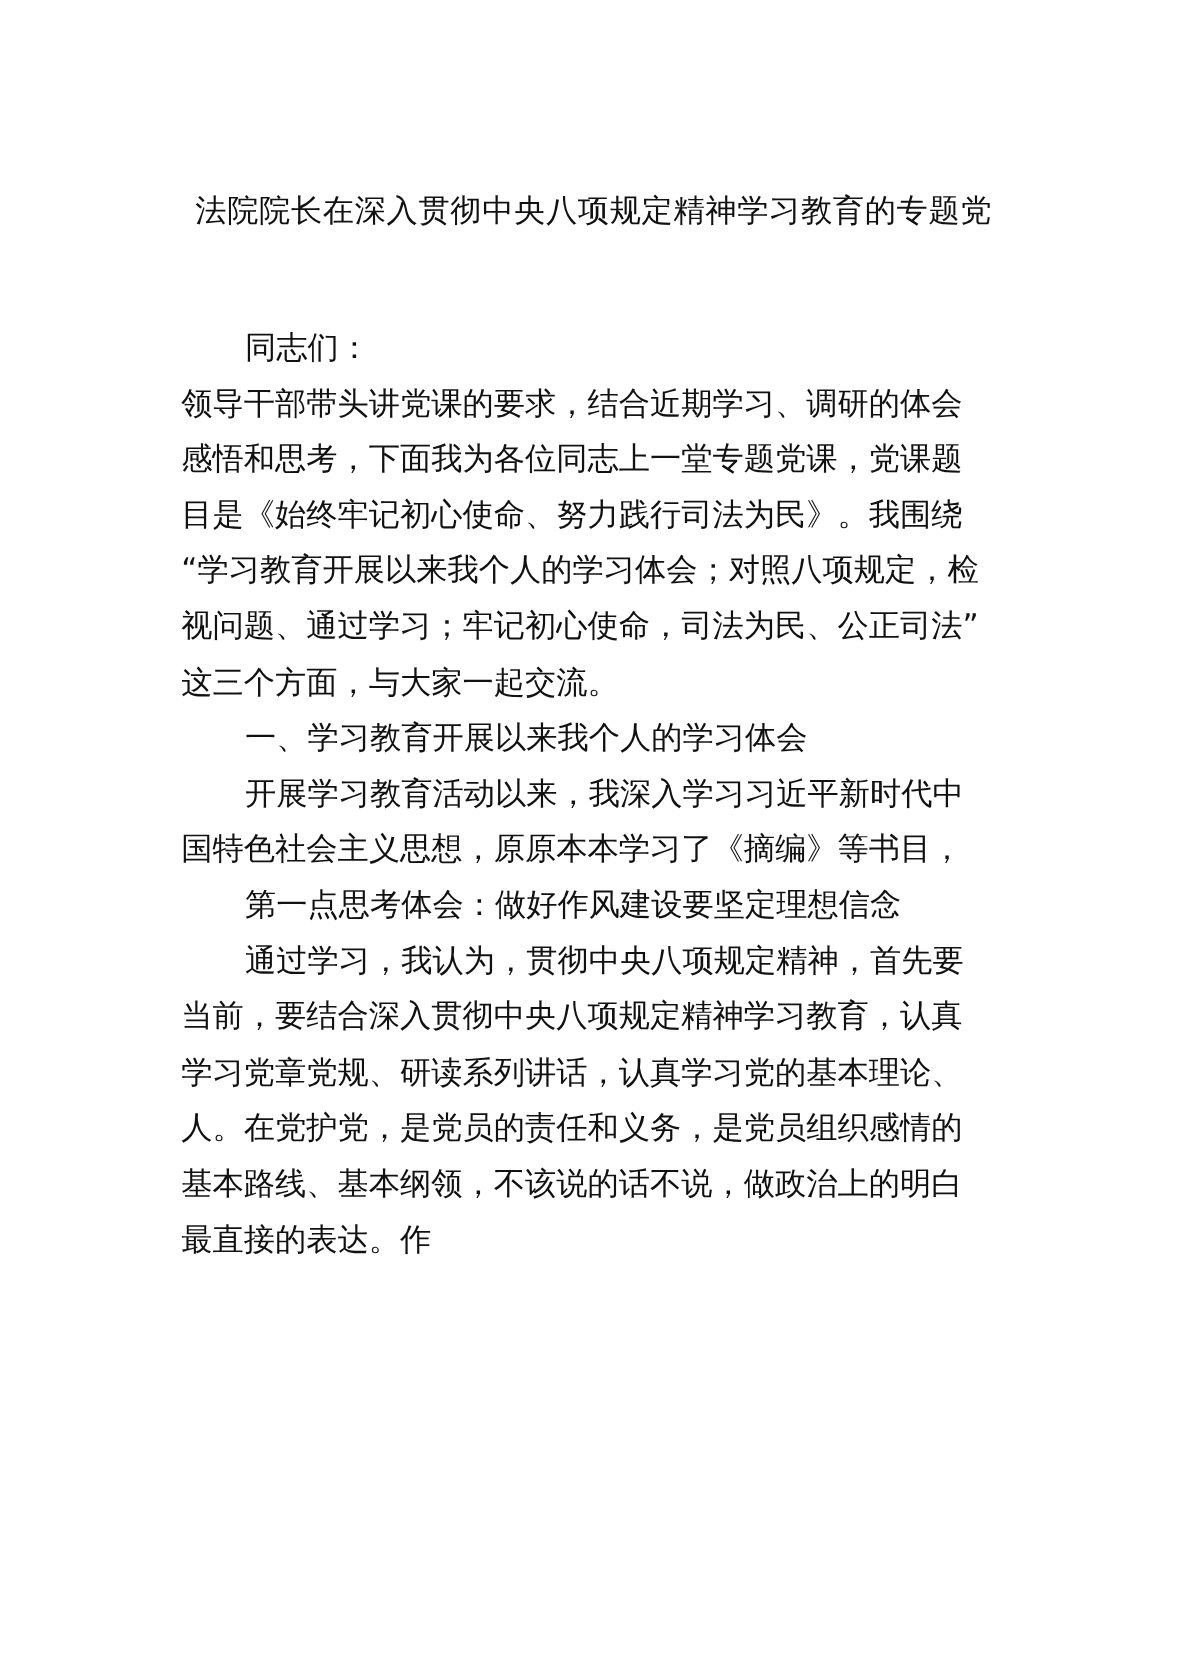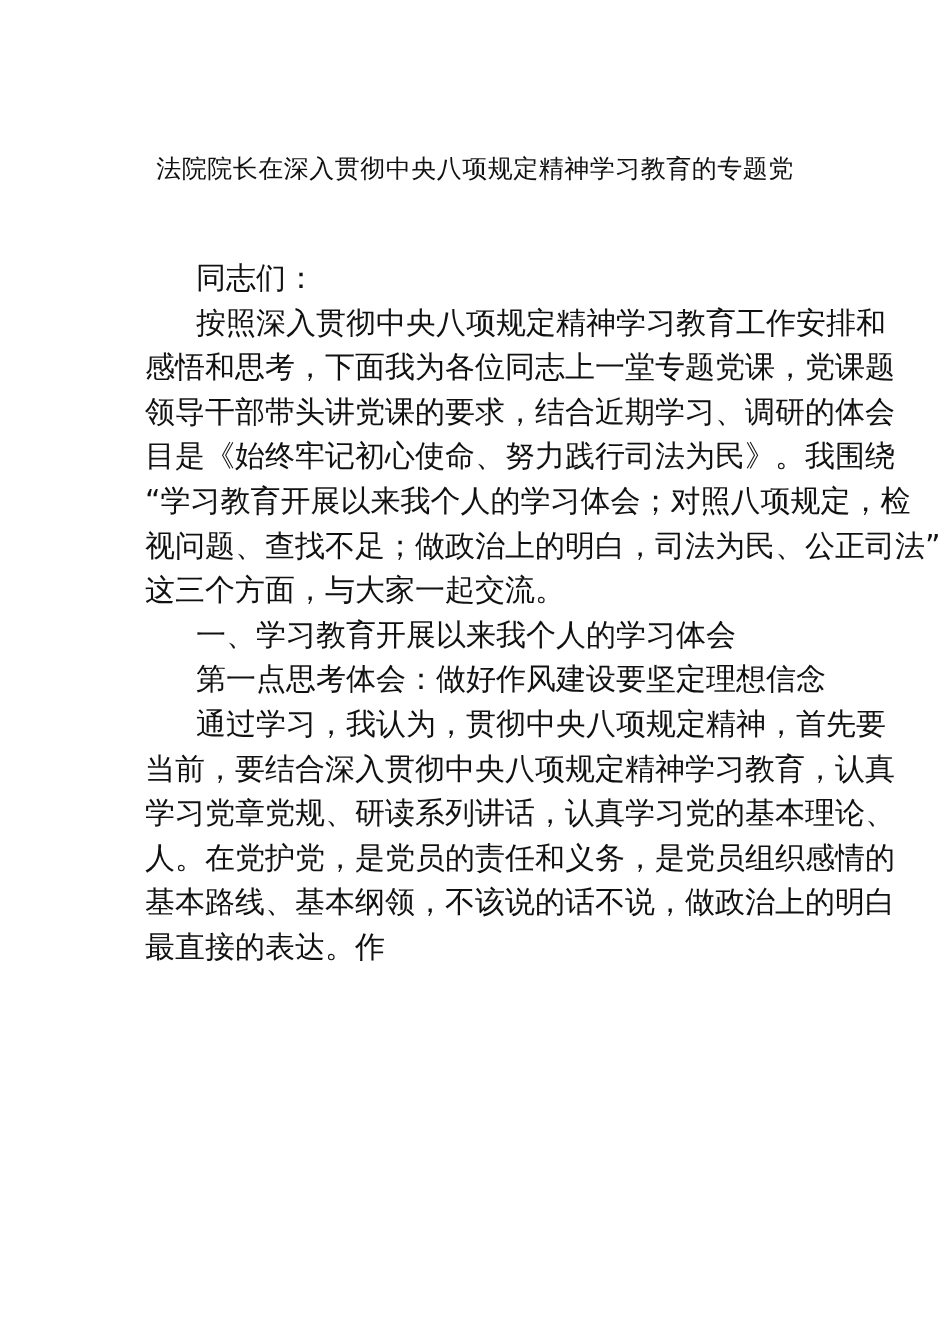--- a/index.html
+++ b/index.html
@@ -35,21 +35,21 @@
     }
     .title .line {
       display: block;
       white-space: nowrap;
     }
     .body {
       position: absolute;
       left: 145px;
       top: 256px;
       width: 662px;
-      font-size: 30px;
+      font-size: 25px;
       line-height: 44.6px;
     }
     .line {
       display: block;
       white-space: nowrap;
       height: 44.6px;
     }
     .indent {
       padding-left: 51px;
     }
@@ -61,34 +61,35 @@
   <div class="title">
     <span class="line">法院院长在深入贯彻中央八项规定精神学习教育的专题党</span>
   </div>
 
   <div class="body">
     <div>
       <span class="line indent">同志们：</span>
     </div>
 
     <div>
-      <span class="line indent">按照深入贯彻中央八项规定精神学习教育工作安排和</span>
+      <span class="line">领导干部带头讲党课的要求，结合近期学习、调研的体会</span>
       <span class="line">感悟和思考，下面我为各位同志上一堂专题党课，党课题</span>
-      <span class="line">领导干部带头讲党课的要求，结合近期学习、调研的体会</span>
       <span class="line">目是《始终牢记初心使命、努力践行司法为民》。我围绕</span>
       <span class="line">“学习教育开展以来我个人的学习体会；对照八项规定，检</span>
-      <span class="line">视问题、查找不足；做政治上的明白，司法为民、公正司法”</span>
+      <span class="line">视问题、通过学习；牢记初心使命，司法为民、公正司法”</span>
       <span class="line">这三个方面，与大家一起交流。</span>
     </div>
 
     <div>
       <span class="line indent">一、学习教育开展以来我个人的学习体会</span>
     </div>
 
     <div>
+      <span class="line indent">开展学习教育活动以来，我深入学习习近平新时代中</span>
+      <span class="line">国特色社会主义思想，原原本本学习了《摘编》等书目，</span>
     </div>
 
     <div>
       <span class="line indent">第一点思考体会：做好作风建设要坚定理想信念</span>
     </div>
 
     <div>
       <span class="line indent">通过学习，我认为，贯彻中央八项规定精神，首先要</span>
       <span class="line">当前，要结合深入贯彻中央八项规定精神学习教育，认真</span>
       <span class="line">学习党章党规、研读系列讲话，认真学习党的基本理论、</span>

